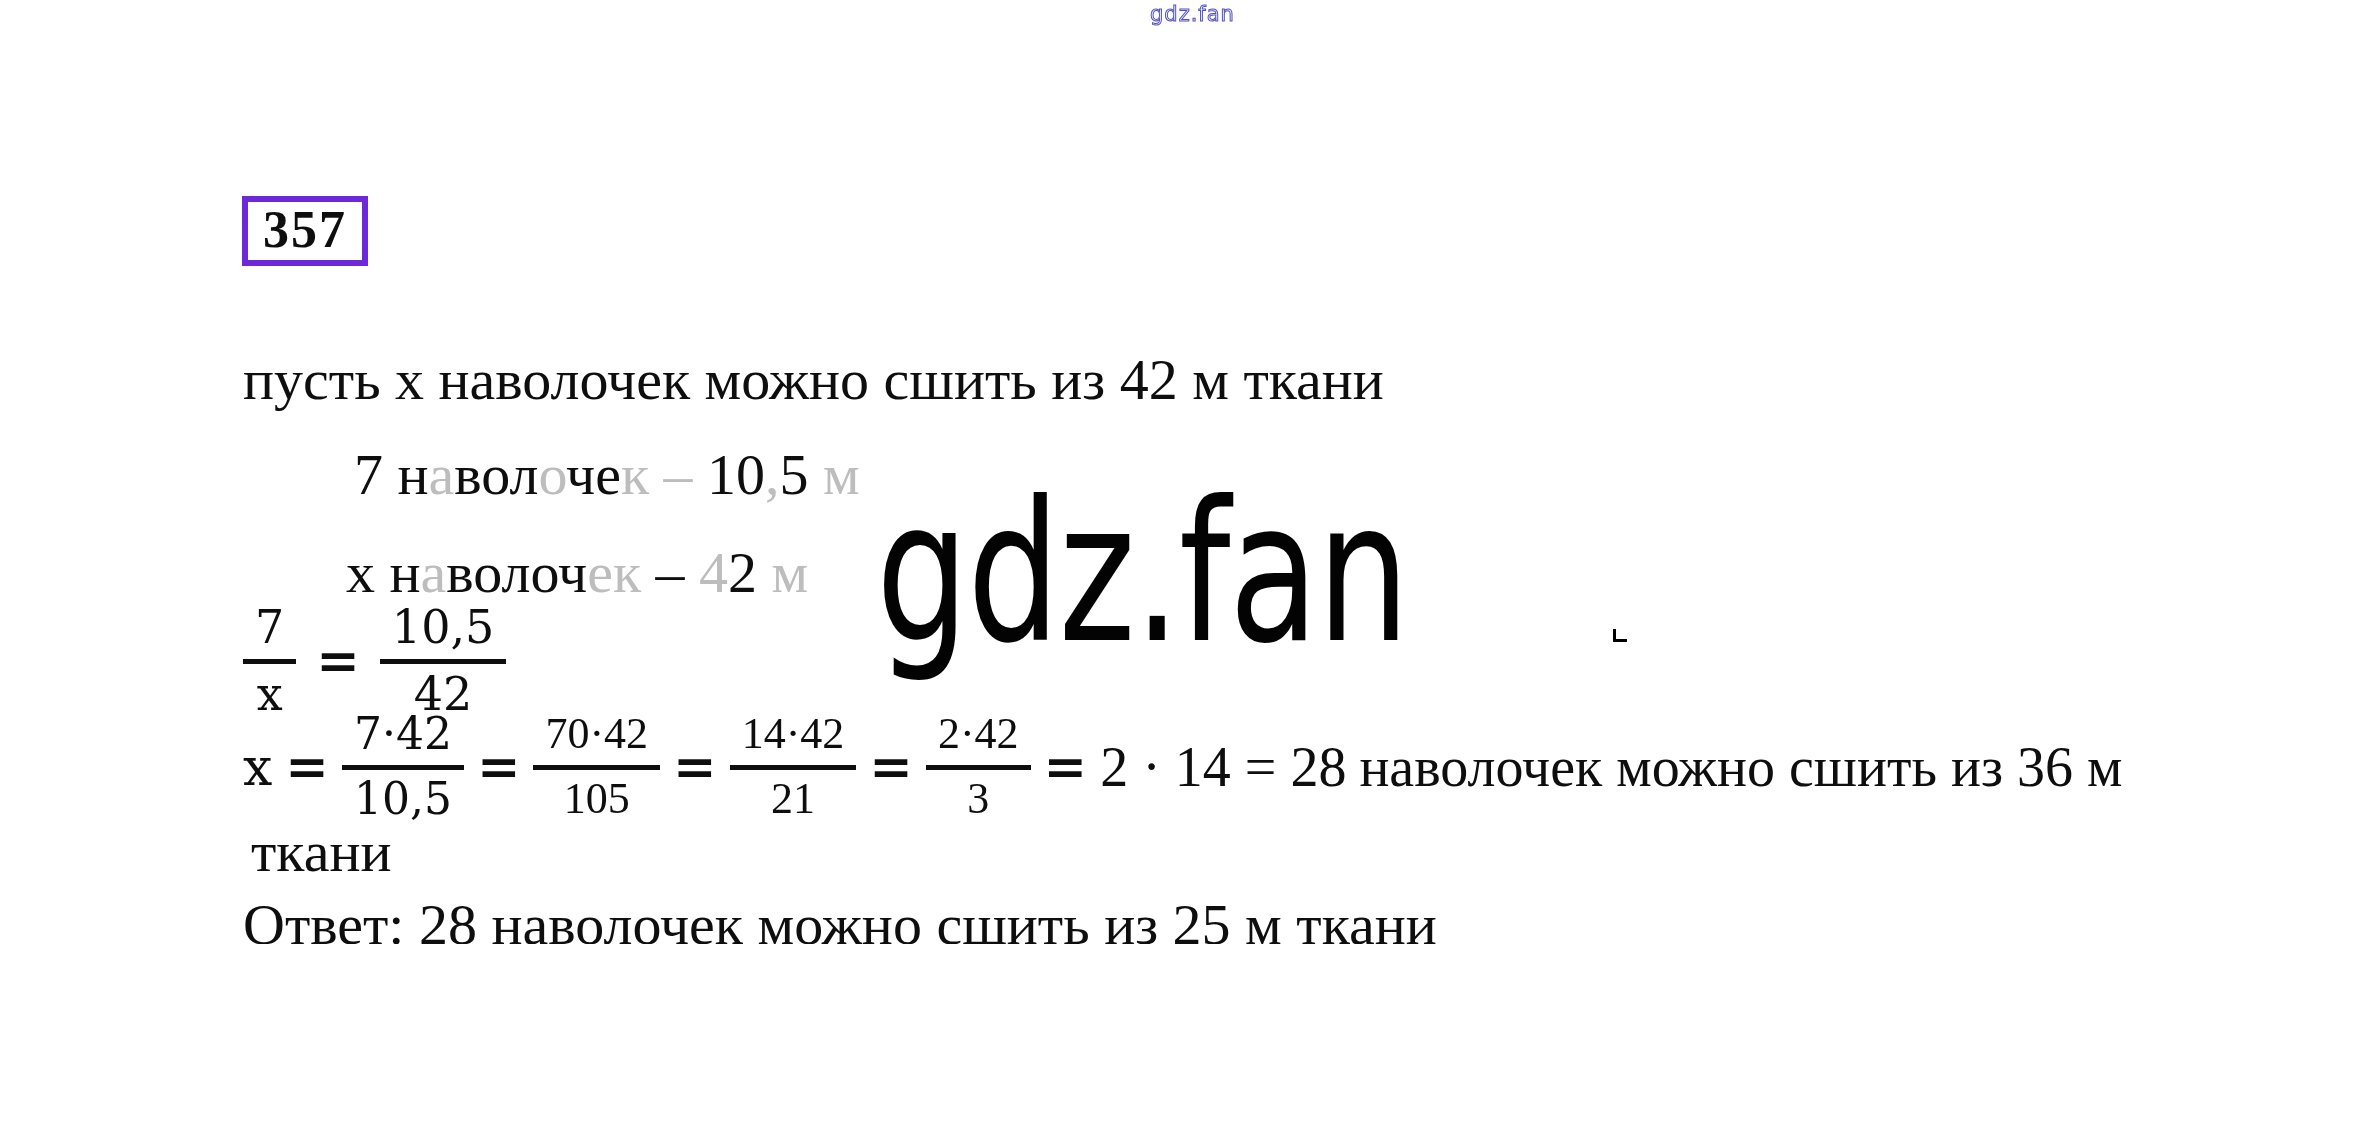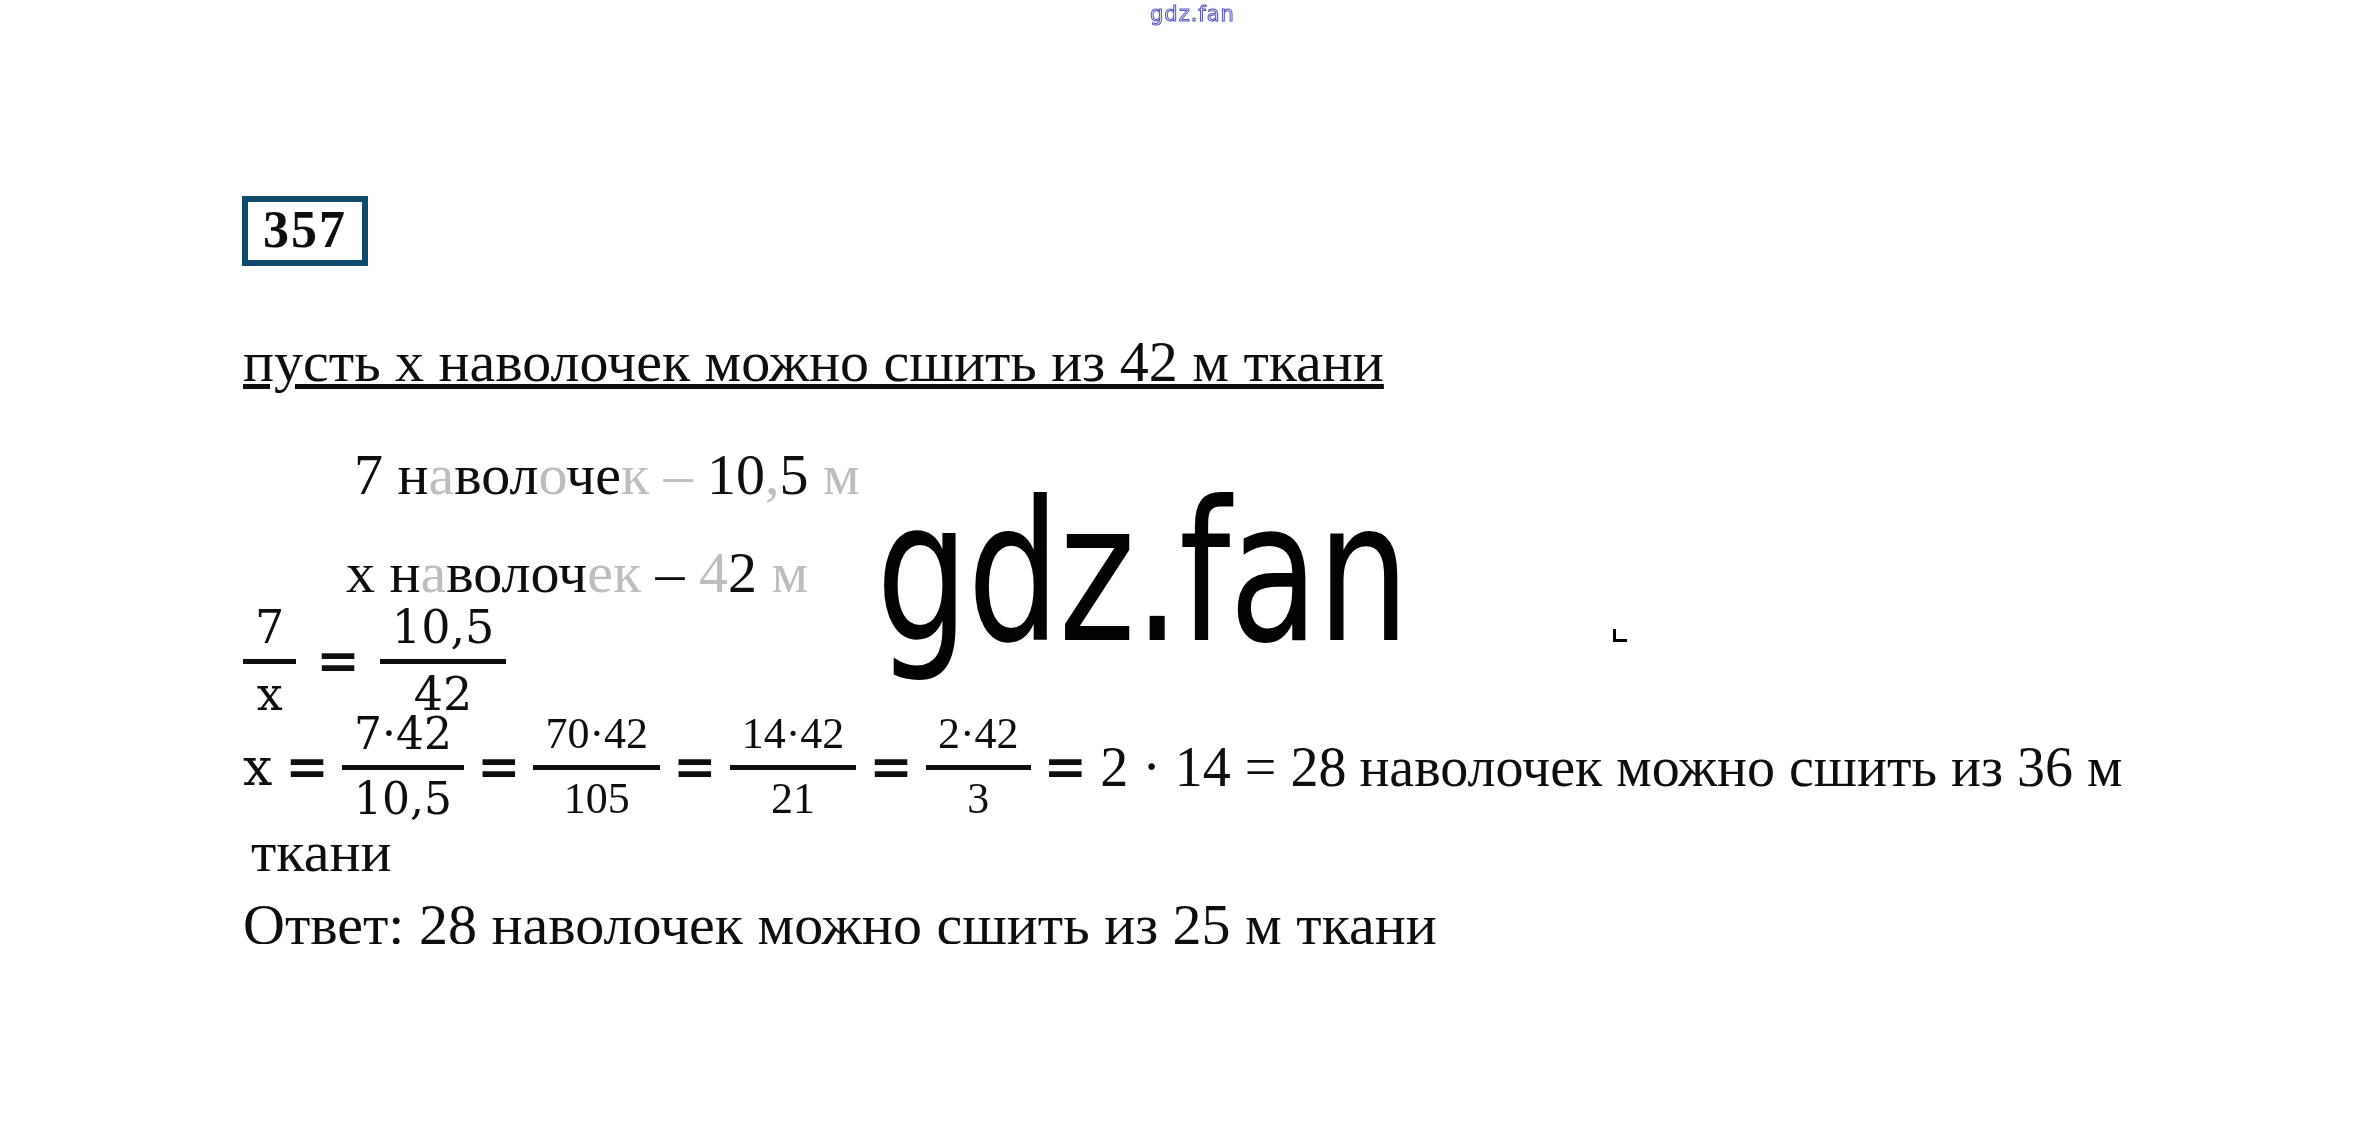--- a/index.html
+++ b/index.html
@@ -2,35 +2,35 @@
 <html><head>
 <meta charset="utf-8">
 <style>
   html,body{margin:0;padding:0;background:#ffffff;}
   .canvas{
     position:relative;width:2367px;height:944px;background:#ffffff;overflow:hidden;
     font-family:"Liberation Serif",serif;color:#0e0e0e;
   }
   
   .t{position:absolute;font-size:58px;line-height:1.12;white-space:nowrap;}
-  .line-given{left:243px;top:330px;text-decoration:underline;}
+  .line-given{left:243px;top:348px;}
   .line-dep{left:243px;top:400px;}
   .line-ratio1{left:354px;top:443px;}
   .line-ratio2{left:346px;top:541px;}
   .line-fabric{left:251px;top:820px;}
   .line-answer{left:243px;top:893px;}
   .k{color:#0e0e0e;}
   .g{color:#bdbdbd;}
   .half{
     background:linear-gradient(#141414 42%,#8f8f8f 70%,#c9c9c9 100%);
     -webkit-background-clip:text;background-clip:text;color:transparent;
   }
   
   .numbox{
-    position:absolute;left:242px;top:196px;border:6px solid #0c4a6e;
+    position:absolute;left:242px;top:196px;border:6px solid #6d28d9;
     padding:1px 15px 3px 15px;font-weight:bold;font-size:52px;line-height:54px;
     letter-spacing:2px;background:#fff;
   }
   
   .prop{position:absolute;left:243px;top:604px;display:flex;align-items:center;gap:20px;}
   .eqline{position:absolute;left:243px;top:712px;display:flex;align-items:center;gap:13px;}
   .frac{display:inline-flex;flex-direction:column;align-items:center;line-height:1;}
   .frac .num{padding:0 12px 9px 12px;border-bottom:5px solid #0e0e0e;}
   .frac .den{padding-top:7px;}
   .mathfont{font-family:"DejaVu Serif",serif;}

